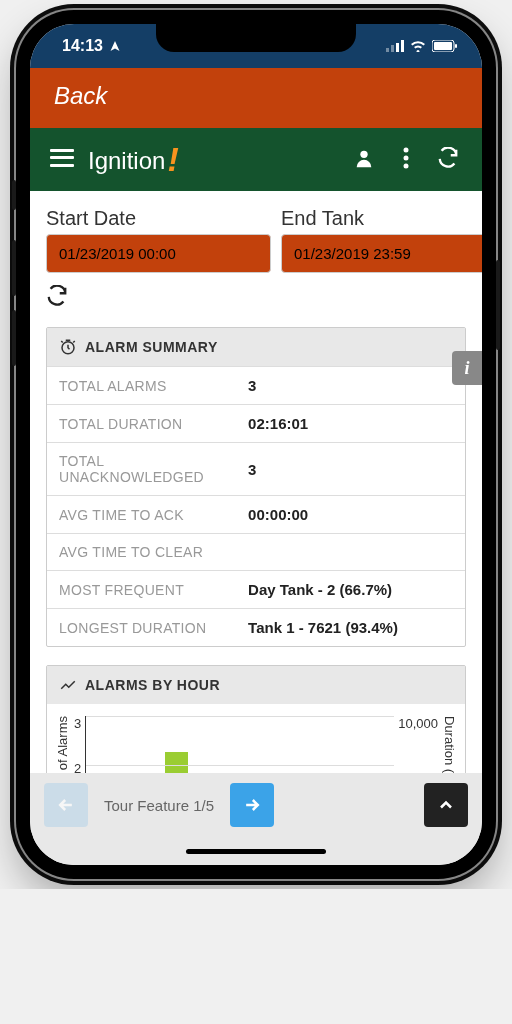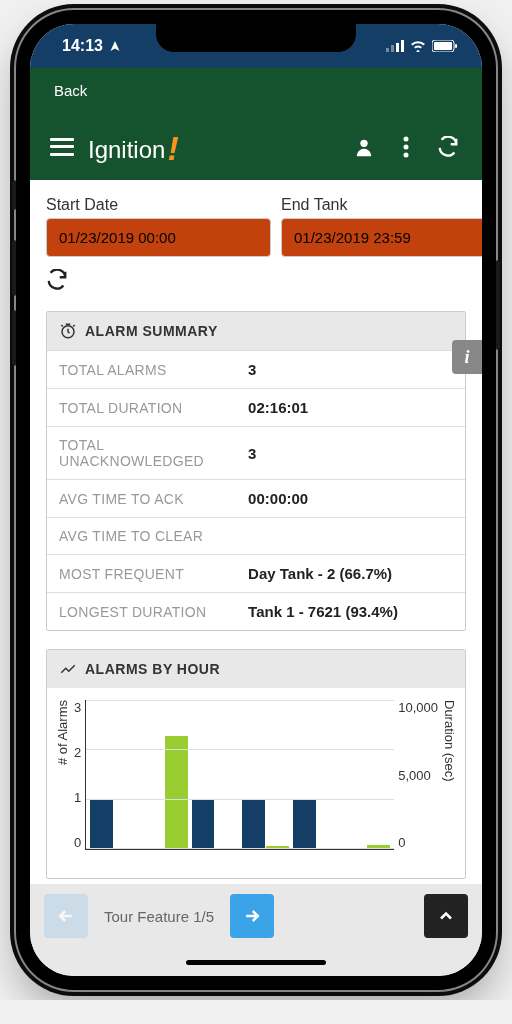--- a/index.html
+++ b/index.html
@@ -1,34 +1,34 @@
 <!DOCTYPE html>
 <html><head>
 <meta charset="utf-8">
 <style>
 * { margin: 0; padding: 0; box-sizing: border-box; font-family: -apple-system, Helvetica, Arial, sans-serif; }
 body { background: #f0f0f0; display: flex; justify-content: center; padding: 10px; }
-.phone-frame { width: 480px; height: 980px; background: #000; border-radius: 58px; padding: 14px; box-shadow: 0 0 0 2px #868686, 0 0 0 6px #0c0c0c, 0 20px 40px rgba(0,0,0,.3); position: relative; }
+.phone-frame { width: 480px; height: 869px; background: #000; border-radius: 58px; padding: 14px; box-shadow: 0 0 0 2px #868686, 0 0 0 6px #0c0c0c, 0 20px 40px rgba(0,0,0,.3); position: relative; }
 .screen { width: 100%; height: 100%; background: #fff; border-radius: 44px; overflow: hidden; position: relative; display: flex; flex-direction: column; }
 .notch { position: absolute; top: 0; left: 50%; transform: translateX(-50%); width: 200px; height: 28px; background: #000; border-radius: 0 0 18px 18px; z-index: 100; }
 .status-bar { height: 44px; background: #143e66; display: flex; justify-content: space-between; align-items: center; padding: 0 24px 0 32px; color: #fff; font-size: 16px; font-weight: 600; }
 .status-right { display: flex; gap: 6px; align-items: center; }
-.nav-back { background: #14532d; color: #fff; padding: 14px 24px 18px; font-size: 15px; }
+.nav-back { background: #c2410c; color: #fff; padding: 14px 24px 18px; font-size: 24px; font-style: italic; }
 .app-header { background: #14532d; display: flex; align-items: center; padding: 10px 20px 14px; gap: 14px; }
 .hamburger { width: 24px; height: 18px; display: flex; flex-direction: column; justify-content: space-between; }
 .hamburger span { height: 3px; background: #fff; border-radius: 1px; }
 .brand { color: #fff; font-size: 24px; font-weight: 400; display: flex; align-items: baseline; }
 .brand-accent { color: #f7931e; font-size: 34px; font-style: italic; font-weight: bold; margin-left: 2px; transform: translateY(2px); }
 .header-spacer { flex: 1; }
 .header-icon { color: #fff; width: 28px; height: 28px; display: flex; align-items: center; justify-content: center; }
 .content { flex: 1; overflow-y: auto; background: #fff; padding: 16px; position: relative; }
 .filter-row { display: flex; gap: 10px; margin-bottom: 12px; }
 .filter-col { display: flex; flex-direction: column; gap: 4px; }
 .filter-col.wide { flex: 1; }
-.filter-label { font-size: 16px; color: #333; }
+.filter-label { font-size: 20px; color: #333; }
 .filter-input { border: 1px solid #ccc; border-radius: 4px; padding: 10px 12px; font-size: 15px; background: #c2410c; }
 .reload-small { margin-bottom: 16px; }
 .reload-small svg { width: 22px; height: 22px; }
 .panel { border: 1px solid #ccc; border-radius: 2px; margin-bottom: 18px; background: #fff; }
 .panel-header { background: #e8e8e8; padding: 10px 12px; display: flex; align-items: center; gap: 8px; font-weight: 700; font-size: 14px; color: #333; letter-spacing: .5px; }
 .summary-row { display: flex; border-top: 1px solid #ddd; padding: 10px 12px; align-items: center; }
 .summary-label { flex: 0 0 48%; color: #999; font-size: 14px; font-weight: 500; letter-spacing: .3px; }
 .summary-value { flex: 1; font-weight: 700; color: #222; font-size: 15px; }
 .info-tab { position: absolute; right: 0; top: 160px; width: 30px; height: 34px; background: #888; border-radius: 4px 0 0 4px; display: flex; align-items: center; justify-content: center; color: #fff; font-family: Georgia, serif; font-style: italic; font-weight: bold; font-size: 18px; }
 .chart-area { padding: 12px 8px 4px; display: flex; height: 190px; position: relative; }

